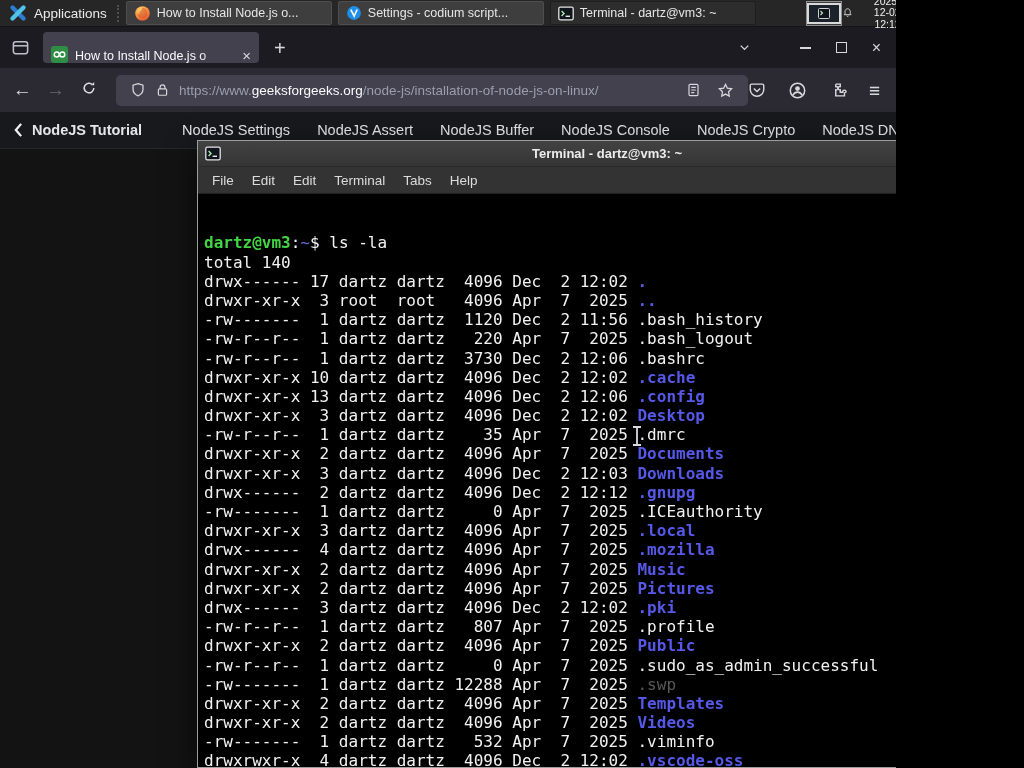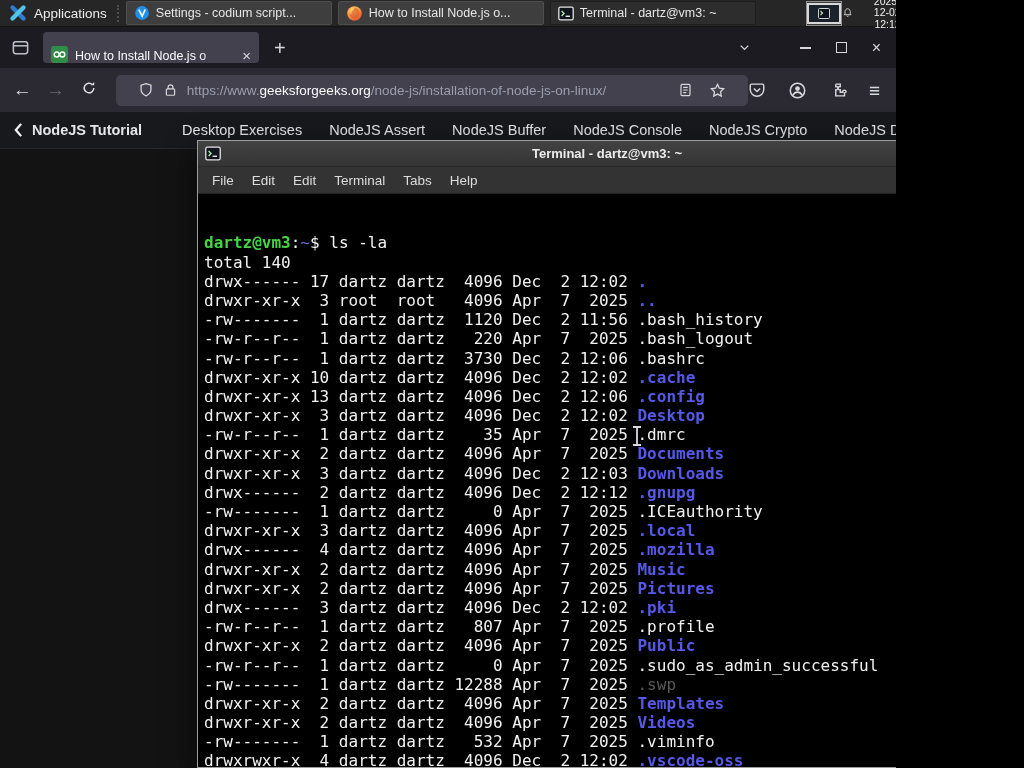--- a/index.html
+++ b/index.html
@@ -40,21 +40,21 @@
   .tab-chev{margin-left:auto;margin-right:48px;display:flex;}
   .winctl{display:flex;align-items:center;gap:25px;padding-right:15px;color:#d7d7dc;}
   .mini-bar{width:11px;height:2px;background:#d7d7dc;}
   .mini-sq{width:9px;height:9px;border:1.5px solid #d7d7dc;}
   .mini-x{font-size:16px;line-height:1;}
 
   .toolbar{height:44px;background:#2b2a33;display:flex;align-items:center;padding:0 10px;box-sizing:border-box;}
   .navbtn{color:#dcdce3;font-size:19px;width:26px;text-align:center;margin-right:9px;}
   .navbtn.dim{color:#67676f;}
   .urlbar{width:674px;height:31px;background:#42414d;border-radius:5px;display:flex;align-items:center;
-          padding:0 22px;gap:9px;margin-left:6px;box-sizing:border-box;}
+          padding:0 14px;gap:9px;margin-left:6px;box-sizing:border-box;}
   .url{font-size:13.5px;color:#9d9dad;white-space:nowrap;overflow:hidden;flex:1;}
   .url .domain{color:#fbfbfe;}
   .urlbar-icons{display:flex;align-items:center;gap:16px;}
   .tool-icons{display:flex;align-items:center;gap:22px;margin-left:auto;padding-right:6px;color:#d7d7dc;}
 
   .site-nav{height:37px;background:#17191d;border-bottom:1px solid #26282c;display:flex;align-items:center;
             color:#e4e6e9;font-size:14.5px;padding:0 14px;box-sizing:border-box;}
   .nav-back{display:flex;align-items:center;gap:9px;margin-right:40px;font-weight:bold;white-space:nowrap;}
   .nav-item{margin-right:27px;white-space:nowrap;}
   .nav-more{display:flex;align-items:center;gap:10px;margin-right:14px;white-space:nowrap;}
@@ -94,40 +94,40 @@
     <div class="app-menu">
       <svg width="18" height="18" viewBox="0 0 18 18">
         <path d="M3.5 3.5l11 11" stroke="#2d7dd2" stroke-width="4.4" stroke-linecap="round"></path>
         <path d="M14.5 3.5l-11 11" stroke="#52c3e8" stroke-width="4.4" stroke-linecap="round"></path>
       </svg>
       <span>Applications</span>
     </div>
     <div class="grip"></div>
     <div class="taskbar" id="taskbar">
         <div class="task-btn">
-          <svg width="16" height="16" viewBox="0 0 20 20">
-            <circle cx="10" cy="10" r="8.6" fill="#1f8fe8"></circle>
-            <path d="M6 5.8l4.2 8 3.8-8.2" fill="none" stroke="#fff" stroke-width="2.1"></path>
-          </svg>
-          <span class="t">Settings - codium script...</span>
-        </div>
-        <div class="task-btn">
           <svg width="17" height="17" viewBox="0 0 20 20">
             <defs>
               <radialGradient id="fxg" cx="38%" cy="28%" r="80%">
                 <stop offset="0%" stop-color="#ffd567"></stop>
                 <stop offset="55%" stop-color="#ff9640"></stop>
                 <stop offset="100%" stop-color="#e0452b"></stop>
               </radialGradient>
             </defs>
             <circle cx="10" cy="10" r="8.6" fill="url(#fxg)"></circle>
             <path d="M10 3.4c3 0 5.8 2.3 5.8 6.2 0 3.6-2.8 6.2-6 6.2-3.1 0-5.6-2.4-5.6-5.3 0-.4 0-.7.1-1 .5.9 1.6 1.5 2.8 1.3-1.2-1-1-3.1.5-4.1.8-.5 1.4-1.8 2.4-3.3z" fill="#c0392b" opacity=".45"></path>
           </svg>
           <span class="t">How to Install Node.js o...</span>
         </div>
+        <div class="task-btn">
+          <svg width="16" height="16" viewBox="0 0 20 20">
+            <circle cx="10" cy="10" r="8.6" fill="#1f8fe8"></circle>
+            <path d="M6 5.8l4.2 8 3.8-8.2" fill="none" stroke="#fff" stroke-width="2.1"></path>
+          </svg>
+          <span class="t">Settings - codium script...</span>
+        </div>
         <div class="task-btn active">
           <svg width="16" height="15" viewBox="0 0 20 18">
             <rect x="1" y="1" width="18" height="16" rx="2" fill="#10141c" stroke="#e6e6e6" stroke-width="1.6"></rect>
             <path d="M4.5 6l3 3-3 3" stroke="#a9e8aa" stroke-width="1.8" fill="none"></path>
             <path d="M9.5 12.5h5.5" stroke="#e6e6e6" stroke-width="1.8"></path>
           </svg>
           <span class="t">Terminal - dartz@vm3: ~</span>
         </div>
       </div>
     <div class="pager">
@@ -228,21 +228,21 @@
     </div>
 
     <div class="site-nav">
       <span class="nav-back">
         <svg width="9" height="14" viewBox="0 0 10 16">
           <path d="M8 1L2 8l6 7" fill="none" stroke="#f2f3f5" stroke-width="2.6"></path>
         </svg>
         <span>NodeJS Tutorial</span>
       </span>
       <span id="navItems" style="display:flex;">
-          <span class="nav-item">Desktop Exercises</span>
+          <span class="nav-item">NodeJS Settings</span>
           <span class="nav-item">NodeJS Assert</span>
           <span class="nav-item">NodeJS Buffer</span>
           <span class="nav-item">NodeJS Console</span>
           <span class="nav-item">NodeJS Crypto</span>
           <span class="nav-item">NodeJS DNS</span>
         </span>
       <span class="nav-more">
         <span>Node</span>
         <svg width="9" height="14" viewBox="0 0 10 16">
           <path d="M2 1l6 7-6 7" fill="none" stroke="#f2f3f5" stroke-width="2.6"></path>

